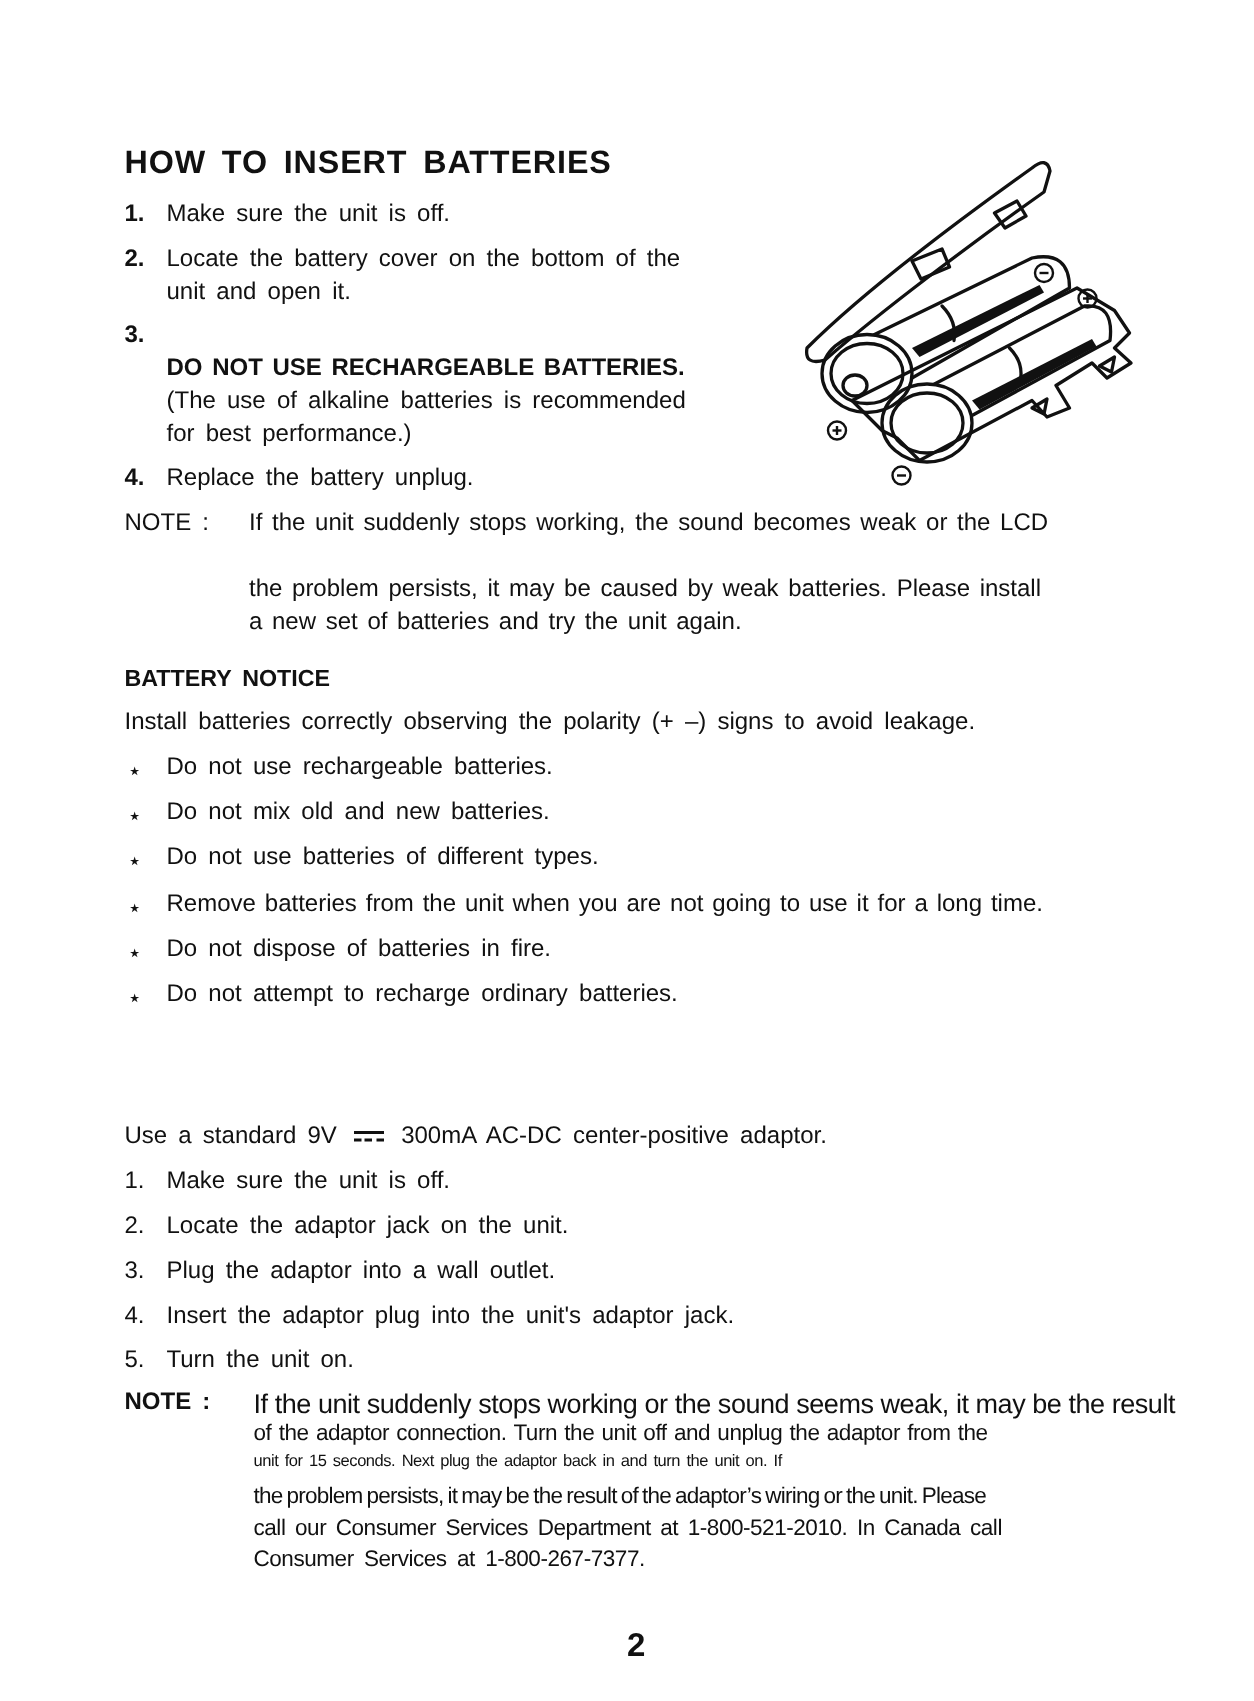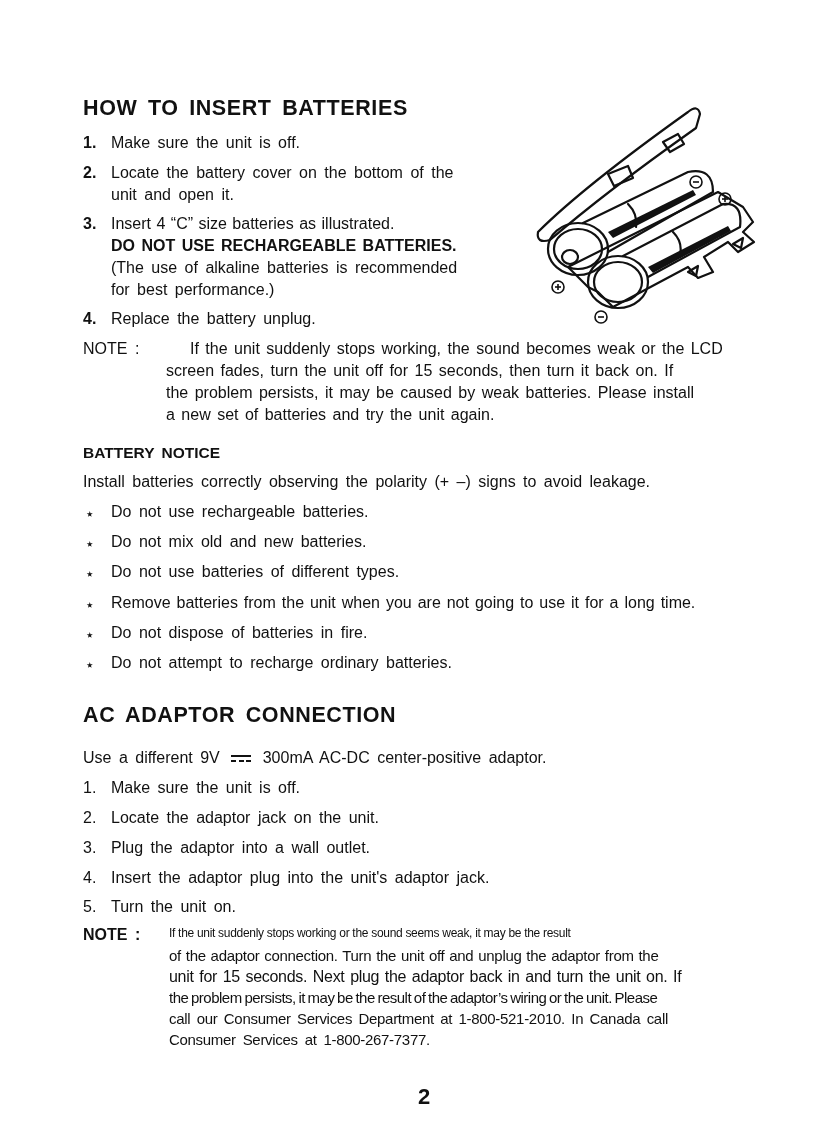--- a/index.html
+++ b/index.html
@@ -24,31 +24,29 @@
   <div class="h1" style="top:84px;">HOW TO INSERT BATTERIES</div>
 
   <div class="num b" style="left:83px; top:122px;">1.</div>
   <div class="line" style="left:111px; top:122px;">Make sure the unit is off.</div>
 
   <div class="num b" style="left:83px; top:152px;">2.</div>
   <div class="line" style="left:111px; top:152px;">Locate the battery cover on the bottom of the</div>
   <div class="line" style="left:111px; top:174px;">unit and open it.</div>
 
   <div class="num b" style="left:83px; top:203px;">3.</div>
-  <div class="line" style="left:111px; top:203px; word-spacing:1px;">Insert 4 “C” size batteries as illustrated.</div>
   <div class="line b" style="left:111px; top:225px; word-spacing:2px;">DO NOT USE RECHARGEABLE BATTERIES.</div>
   <div class="line" style="left:111px; top:247px;">(The use of alkaline batteries is recommended</div>
   <div class="line" style="left:111px; top:269px;">for best performance.)</div>
 
   <div class="num b" style="left:83px; top:298px;">4.</div>
   <div class="line" style="left:111px; top:298px;">Replace the battery unplug.</div>
 
   <div class="line" style="left:83px; top:328px;">NOTE :</div>
-  <div class="line" style="left:166px; top:328px; word-spacing:2px;margin-left:24px;">If the unit suddenly stops working, the sound becomes weak or the LCD</div>
-  <div class="line" style="left:166px; top:350px; word-spacing:2px;">screen fades, turn the unit off for 15 seconds, then turn it back on.  If</div>
+  <div class="line" style="left:166px; top:328px; word-spacing:2px;">If the unit suddenly stops working, the sound becomes weak or the LCD</div>
   <div class="line" style="left:166px; top:394px; word-spacing:2px;">a new set of batteries and try the unit again.</div>
   <div class="line" style="left:166px; top:372px; word-spacing:2px;">the problem persists, it may be caused by weak batteries.  Please install</div>
 
   <svg class="illus" viewBox="0 0 270 240">
     <g fill="none" stroke="#111" stroke-width="2.2" stroke-linejoin="round" stroke-linecap="round">
 
       <path d="M10 140 C 40 110, 90 70, 160 20 Q 170 12 172 22 L 168 36 C 120 70, 60 115, 22 148 Q 8 152 10 140 Z"></path>
       <path d="M80 82 L 100 74 L 105 86 L 86 94 Z"></path>
       <path d="M135 50 L 150 42 L 156 52 L 142 60 Z"></path>
 
@@ -96,44 +94,43 @@
   <div class="line" style="left:111px; top:521px;">Do not mix old and new batteries.</div>
   <div class="star" style="top:555px;">⋆</div>
   <div class="line" style="left:111px; top:551px;">Do not use batteries of different types.</div>
   <div class="star" style="top:586px;">⋆</div>
   <div class="line" style="left:111px; top:582px; word-spacing:1.5px;">Remove batteries from the unit when you are not going to use it for a long time.</div>
   <div class="star" style="top:616px;">⋆</div>
   <div class="line" style="left:111px; top:612px;">Do not dispose of batteries in fire.</div>
   <div class="star" style="top:646px;">⋆</div>
   <div class="line" style="left:111px; top:642px;">Do not attempt to recharge ordinary batteries.</div>
 
-  <div class="h1" style="top:691px;">AC ADAPTOR CONNECTION</div>
 
   <div class="line" style="left:83px; top:737px;">
-    <span>Use a different 9V</span>
+    <span>Use a standard 9V</span>
     <span class="dcsym">
       <span class="top"></span>
       <span class="d" style="left:0;"></span><span class="d" style="left:7.5px;"></span><span class="d" style="left:15px;"></span>
     </span>
     <span>300mA AC-DC center-positive adaptor.</span>
   </div>
 
   <div class="num" style="left:83px; top:767px;">1.</div>
   <div class="line" style="left:111px; top:767px;">Make sure the unit is off.</div>
   <div class="num" style="left:83px; top:797px;">2.</div>
   <div class="line" style="left:111px; top:797px;">Locate the adaptor jack on the unit.</div>
   <div class="num" style="left:83px; top:827px;">3.</div>
   <div class="line" style="left:111px; top:827px;">Plug the adaptor into a wall outlet.</div>
   <div class="num" style="left:83px; top:857px;">4.</div>
   <div class="line" style="left:111px; top:857px;">Insert the adaptor plug into the unit's adaptor jack.</div>
   <div class="num" style="left:83px; top:886px;">5.</div>
   <div class="line" style="left:111px; top:886px;">Turn the unit on.</div>
 
   <div class="line b" style="left:83px; top:914px;">NOTE :</div>
-  <div class="line" style="left:169px; top:914px; font-size:12px; word-spacing:0px; letter-spacing:-0.3px;">If the unit suddenly stops working or the sound seems weak, it may be the result</div>
+  <div class="line" style="left:169px; top:914px; font-size:18px; word-spacing:0px; letter-spacing:-0.3px;">If the unit suddenly stops working or the sound seems weak, it may be the result</div>
   <div class="line" style="left:169px; top:935px; font-size:15px; word-spacing:1px; letter-spacing:-0.3px;">of the adaptor connection.  Turn the unit off and unplug the adaptor from the</div>
-  <div class="line" style="left:169px; top:956px; font-size:16px; word-spacing:1.5px; letter-spacing:-0.3px;">unit for 15 seconds.  Next plug the adaptor back in and turn the unit on.  If</div>
+  <div class="line" style="left:169px; top:956px; font-size:11px; word-spacing:1.5px; letter-spacing:-0.3px;">unit for 15 seconds.  Next plug the adaptor back in and turn the unit on.  If</div>
   <div class="line" style="left:169px; top:977px; font-size:15px; word-spacing:-1px; letter-spacing:-0.5px;">the problem persists, it may be the result of the adaptor’s wiring or the unit.  Please</div>
   <div class="line" style="left:169px; top:998px; font-size:15px; word-spacing:2.5px; letter-spacing:-0.3px;">call our Consumer Services Department at 1-800-521-2010. In Canada call</div>
   <div class="line" style="left:169px; top:1019px; font-size:15px; letter-spacing:-0.3px;">Consumer Services at 1-800-267-7377.</div>
 
   <div class="pageno">2</div>
 </div>
 
 </body></html>

